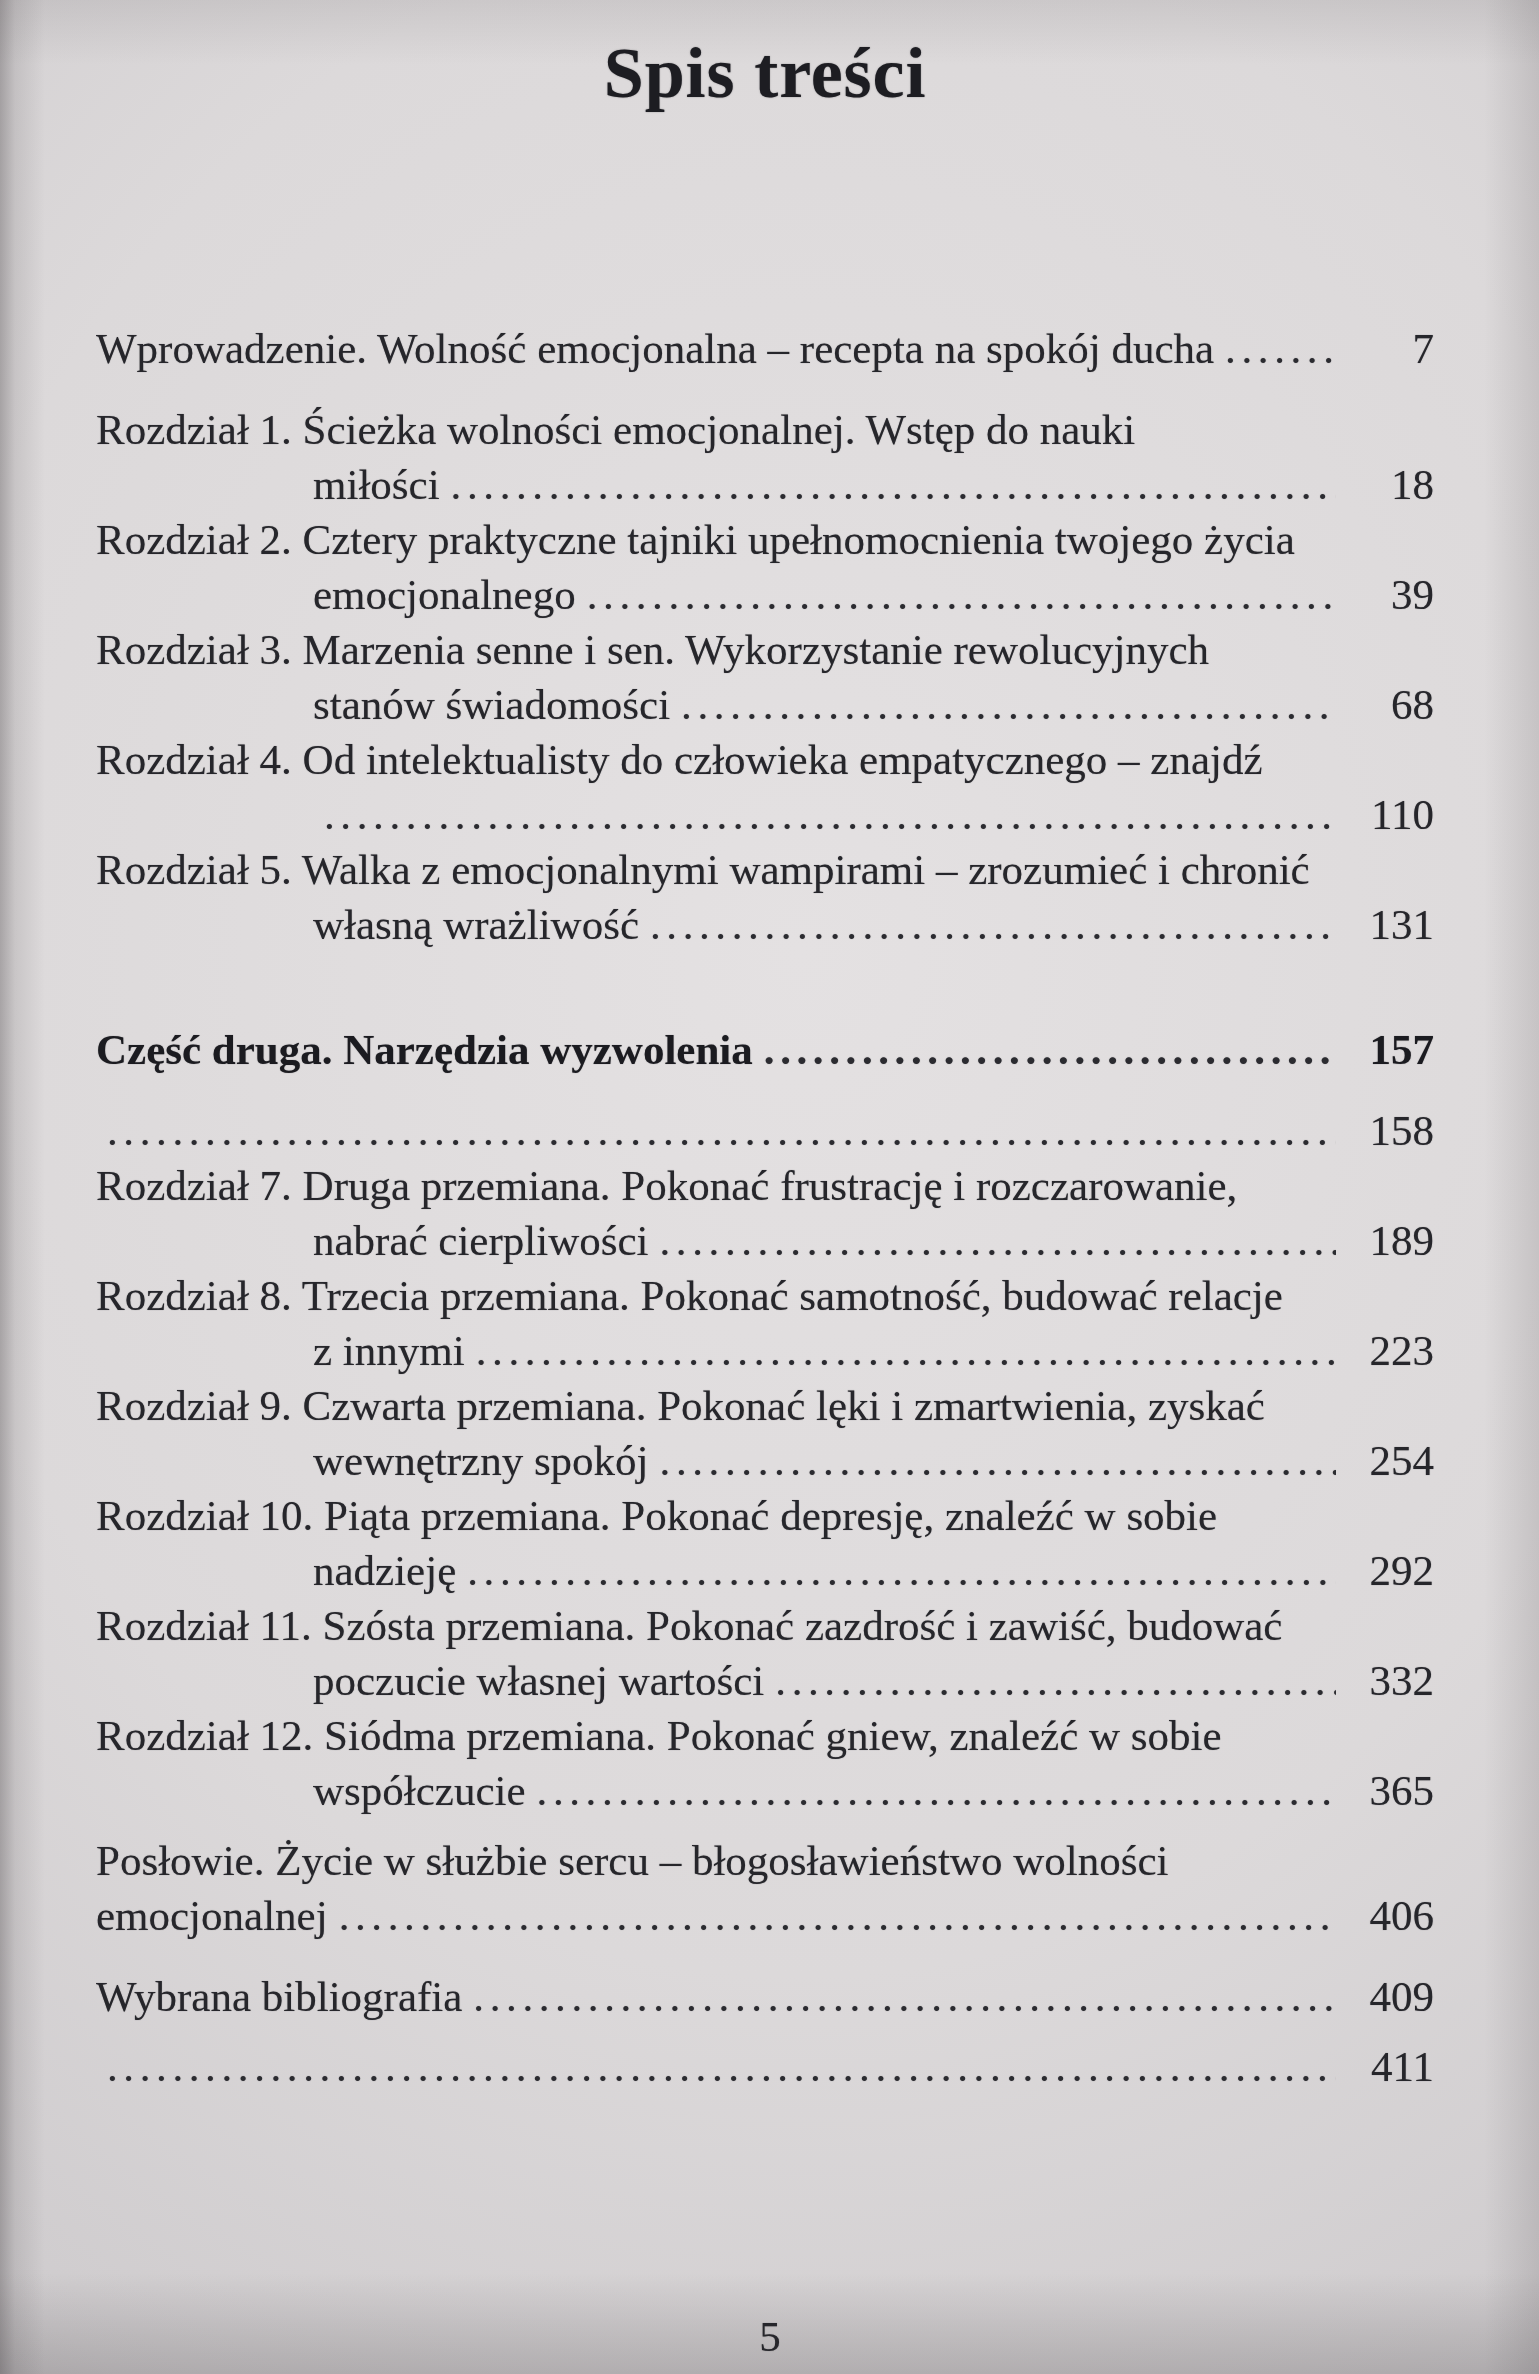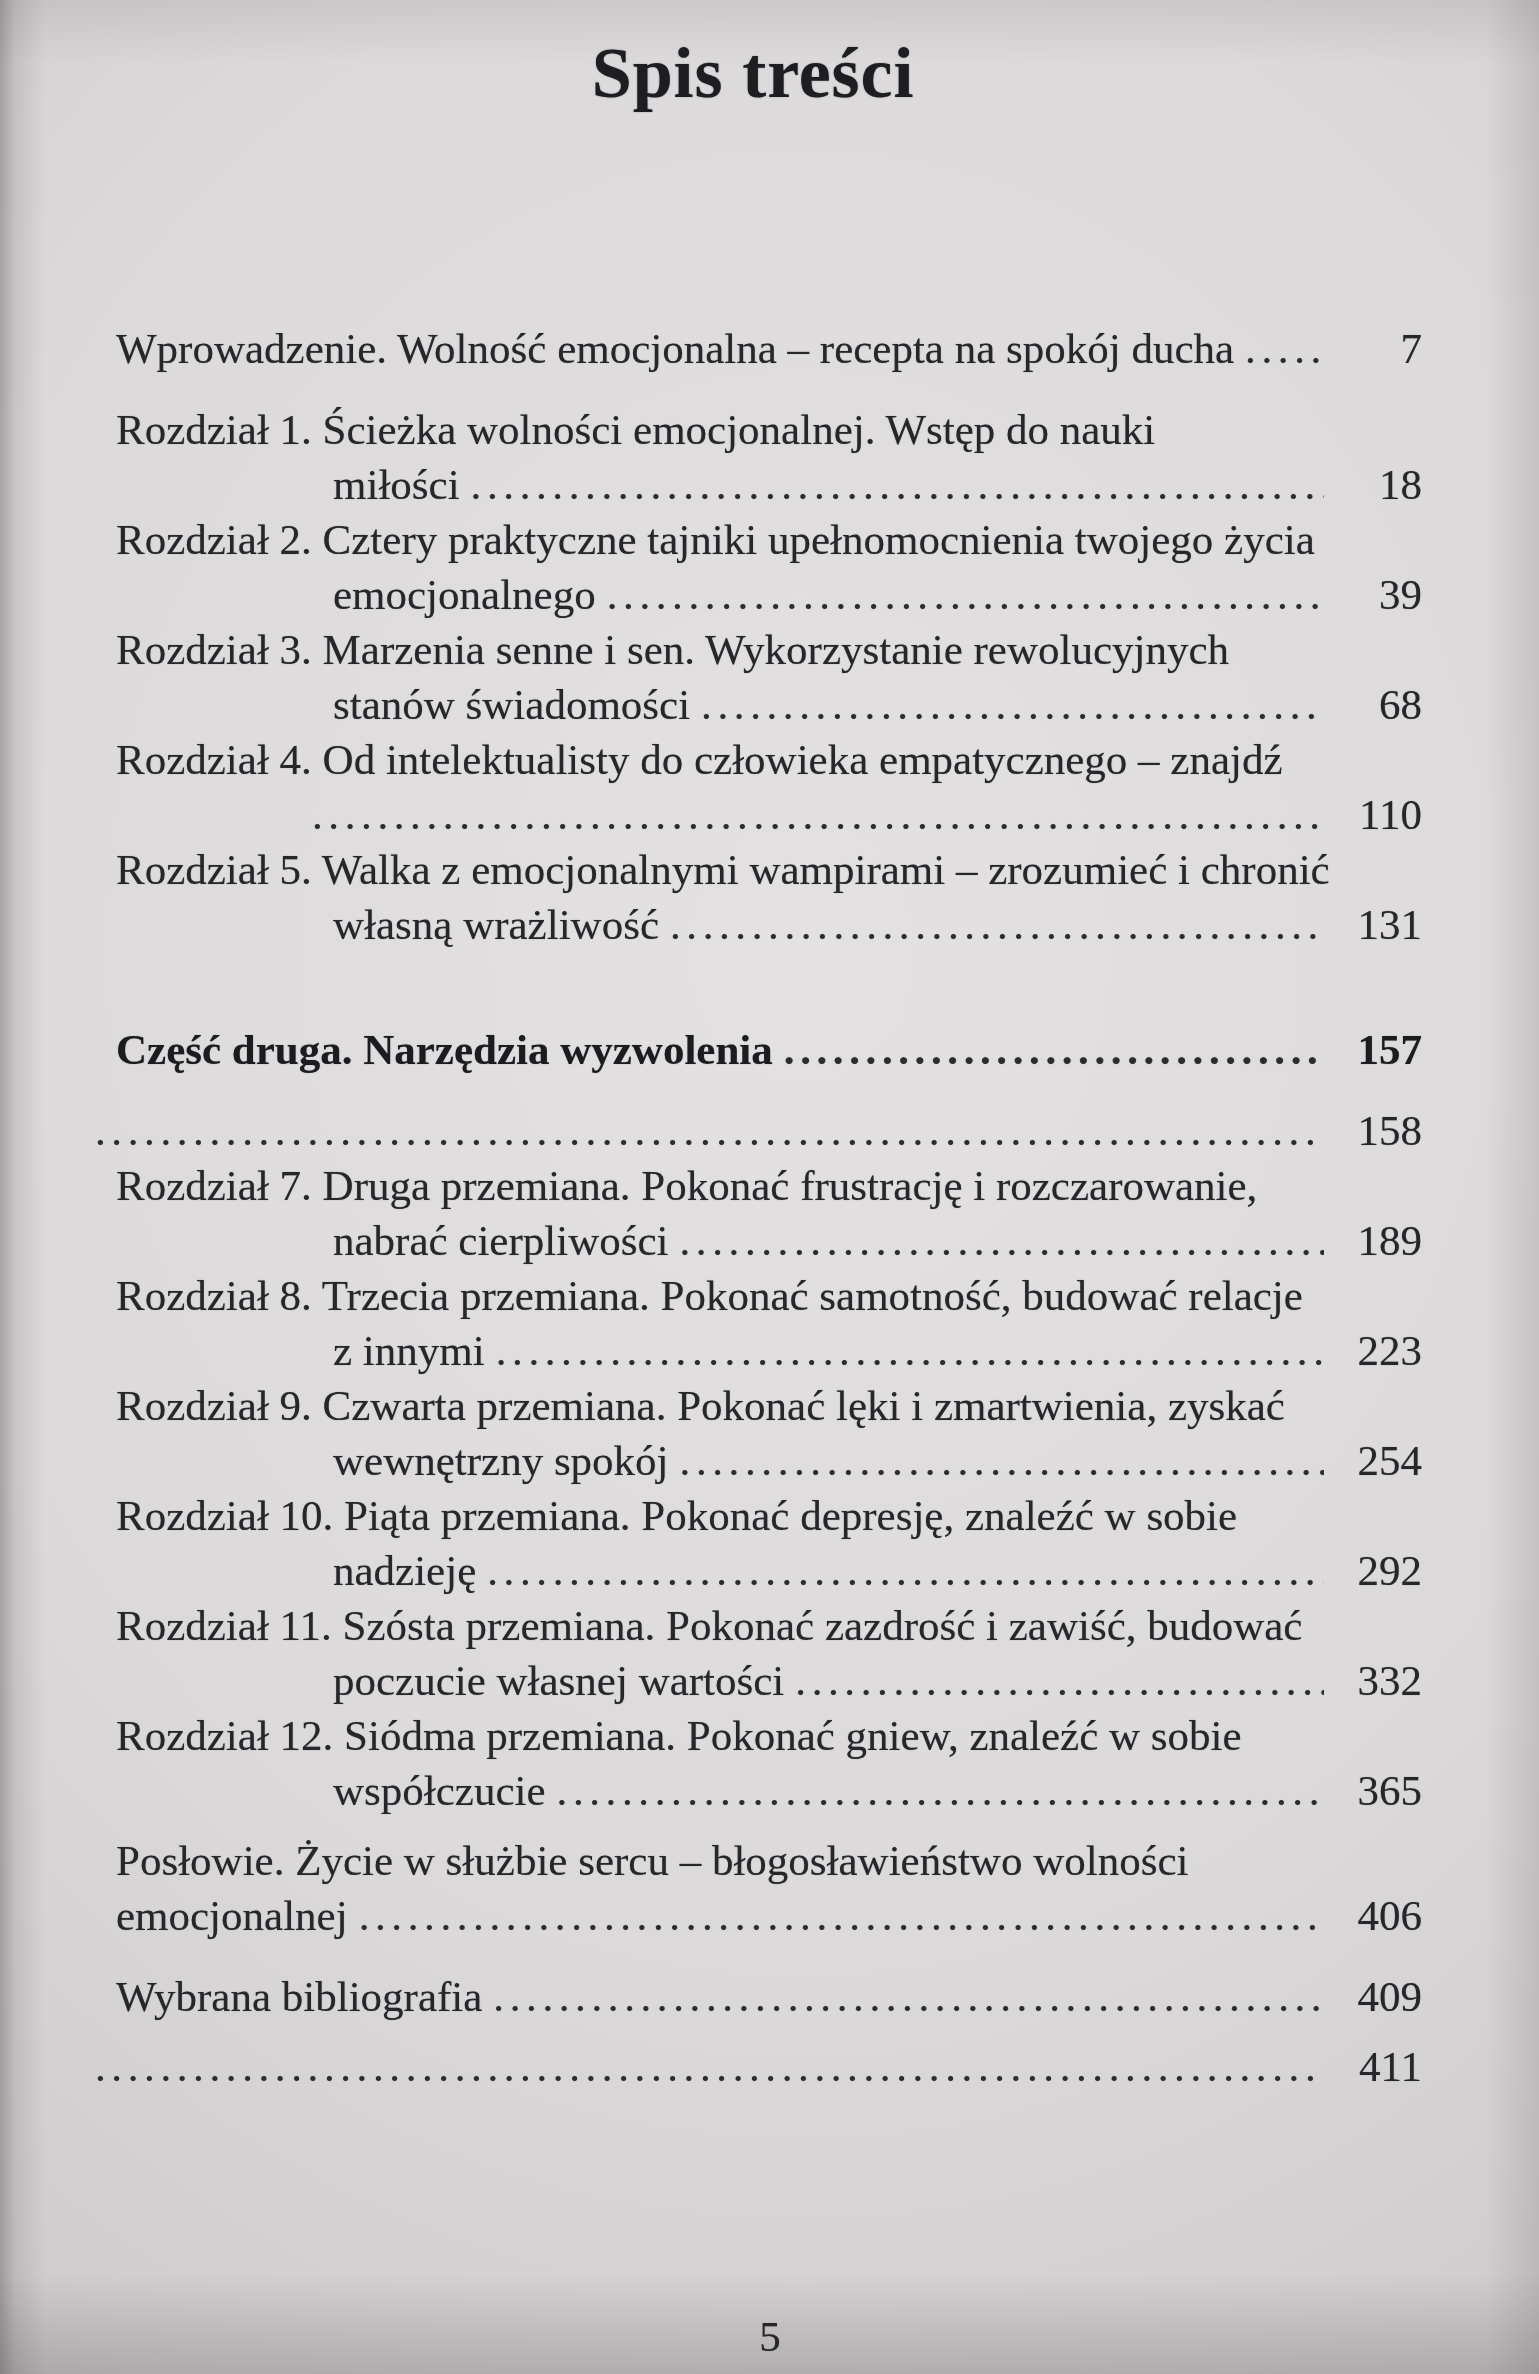--- a/index.html
+++ b/index.html
@@ -18,21 +18,21 @@
     background:
       linear-gradient(90deg, rgba(55,50,53,0.32) 0px, rgba(55,50,53,0.12) 15px, rgba(55,50,53,0) 45px),
       linear-gradient(0deg,  rgba(55,50,53,0.22) 0px, rgba(55,50,53,0) 102px),
       linear-gradient(180deg, rgba(55,50,53,0.10) 0px, rgba(55,50,53,0) 65px),
       linear-gradient(270deg, rgba(55,50,53,0.14) 0px, rgba(55,50,53,0) 56px),
       radial-gradient(ellipse 120% 90% at 52% 40%, #e4e1e2 0%, #dcd9da 48%, #cfccce 76%, #b5b2b4 100%);
   }
 
   .content {
     position: absolute;
-    left: 84px;
+    left: 96px;
     top: 32px;
     width: 1338px;
   }
 
   .title {
     text-align: center;
     font-weight: bold;
     font-size: 72px;
     letter-spacing: 0.9px;
     color: #1d1d22;
@@ -56,21 +56,21 @@
   .line {
     white-space: nowrap;
     overflow: hidden;
   }
   .line.last {
     display: flex;
     align-items: baseline;
   }
   .line.cont { margin-left: 217px; justify-content: flex-end; }
 
-  .txt { white-space: nowrap; flex: 0 0 auto; margin-left: 32px; }
+  .txt { white-space: nowrap; flex: 0 0 auto; }
 
   .leader {
     flex: 1 1 auto;
     overflow: hidden;
     white-space: nowrap;
     margin: 0 13px 0 11px;
     letter-spacing: 5.6px;
     color: #2b2b30;
   }
 

